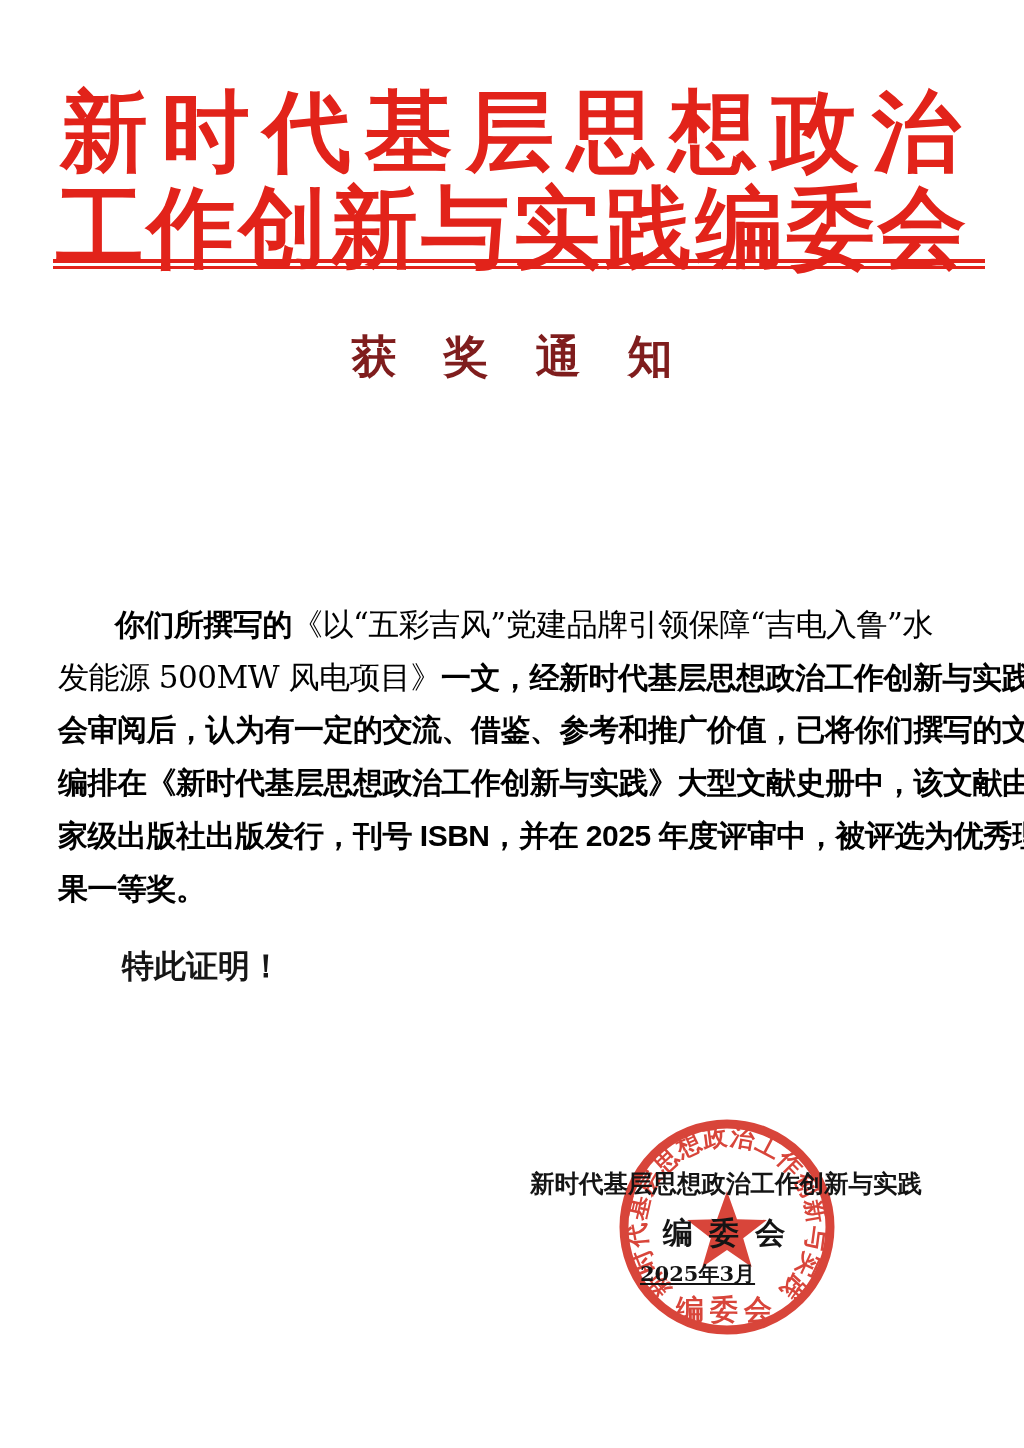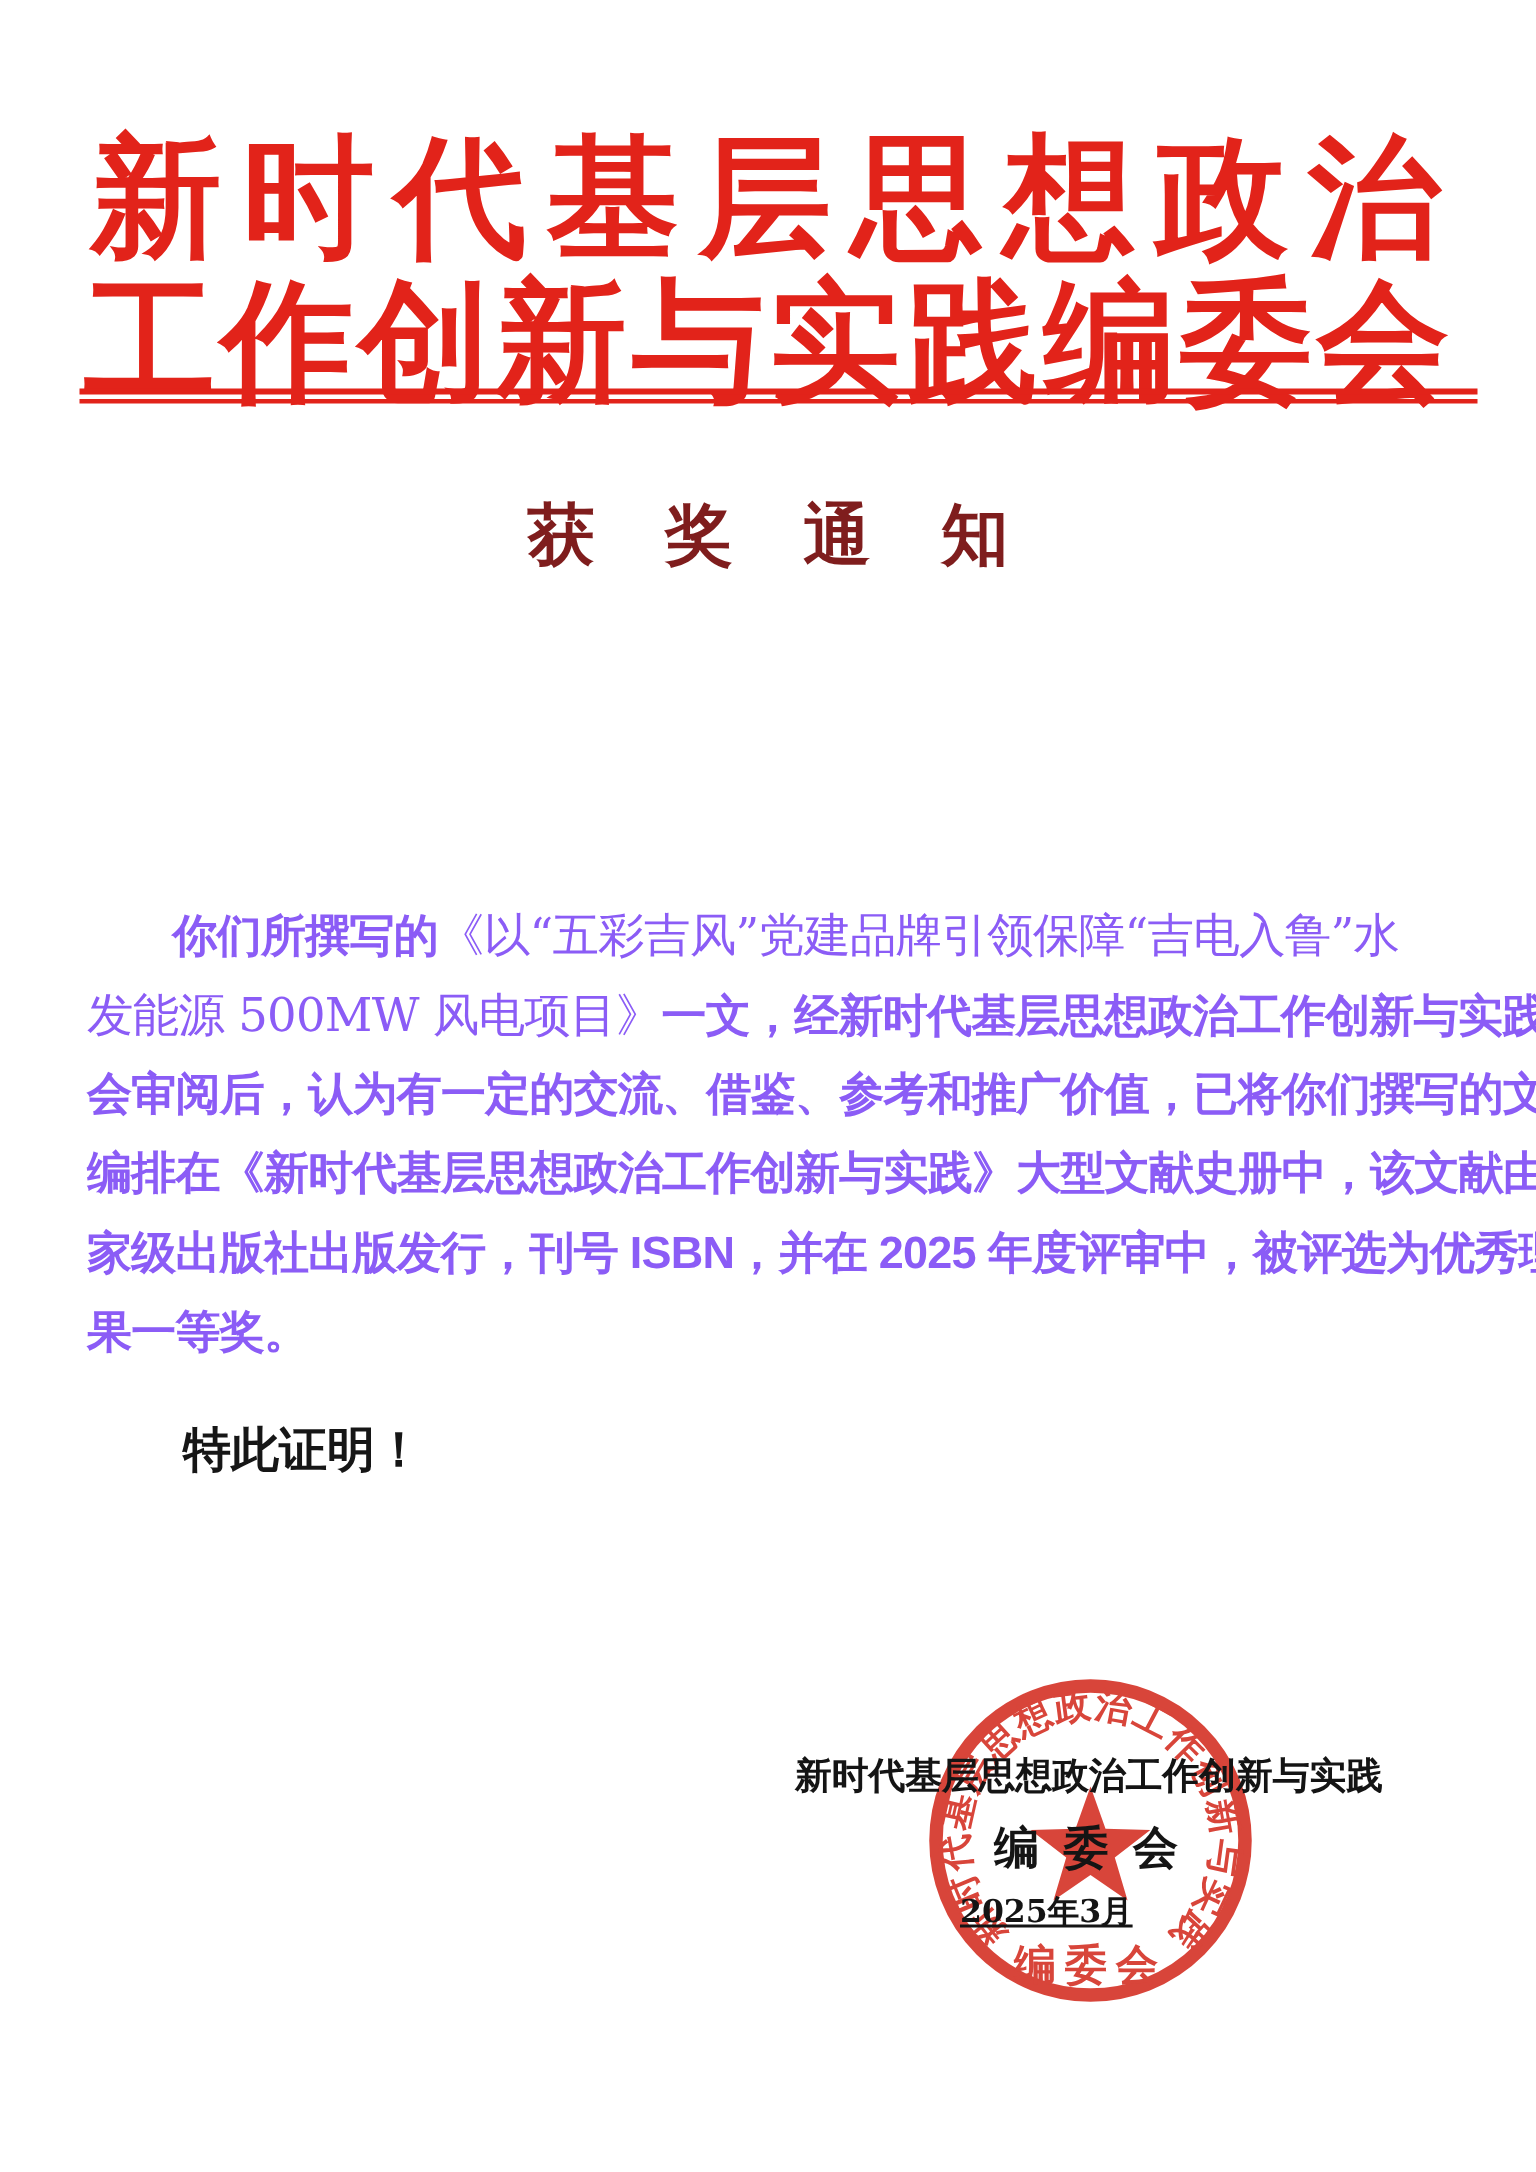--- a/index.html
+++ b/index.html
@@ -33,21 +33,21 @@
   }
   .salutation{position:absolute;left:120px;top:516px;font-size:33px;font-weight:700;line-height:1;white-space:nowrap;}
   .salutation .names{
     display:inline-block;border-bottom:2px solid #141414;
     padding:0 12px 4px 14px;font-size:34px;font-weight:700;letter-spacing:4px;
     vertical-align:baseline;
   }
   
   .bline{
     position:absolute;left:58px;width:912px;font-size:30px;font-weight:700;
-    line-height:1.25;white-space:nowrap;letter-spacing:-0.5px;color:#8b5cf6;
+    line-height:1.25;white-space:nowrap;letter-spacing:-0.5px;color:#000000;
   }
   .bline .kseg{font-family:"DejaVu Serif","Liberation Serif",serif;font-weight:500;font-size:31px;}
   .b1{top:605px;text-indent:57px;}
   .b2{top:658px;}
   .b3{top:711px;}
   .b4{top:764px;}
   .b5{top:817px;}
   .b6{top:870px;}
   .attest{position:absolute;left:122px;top:950px;font-size:32px;font-weight:700;line-height:1;}
   

